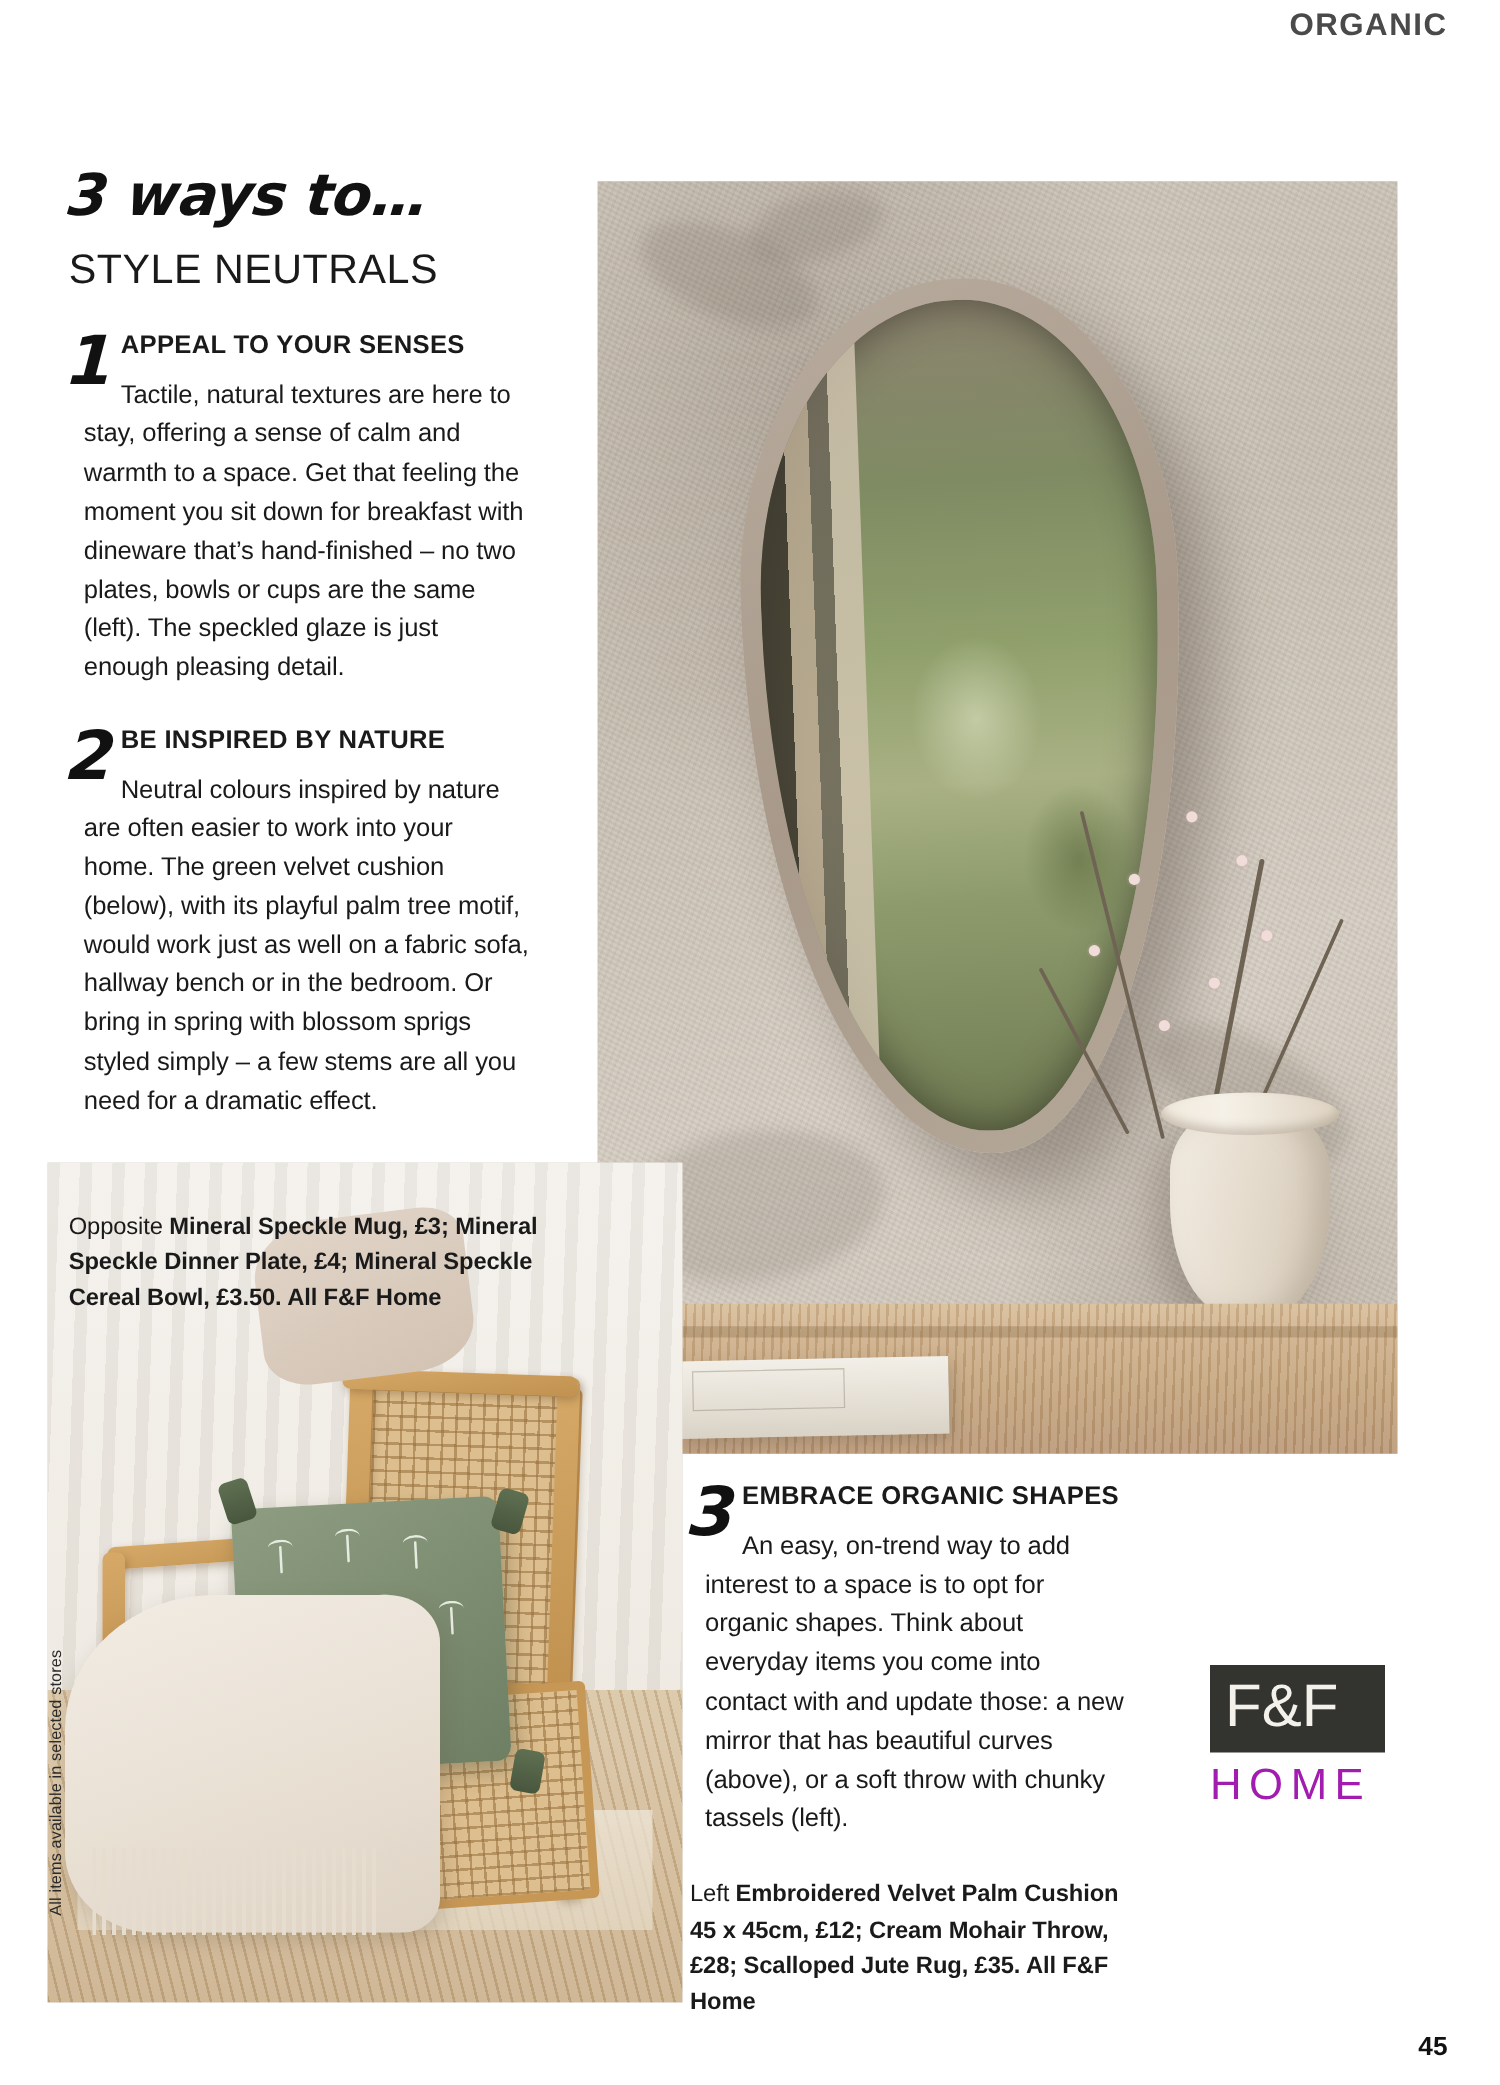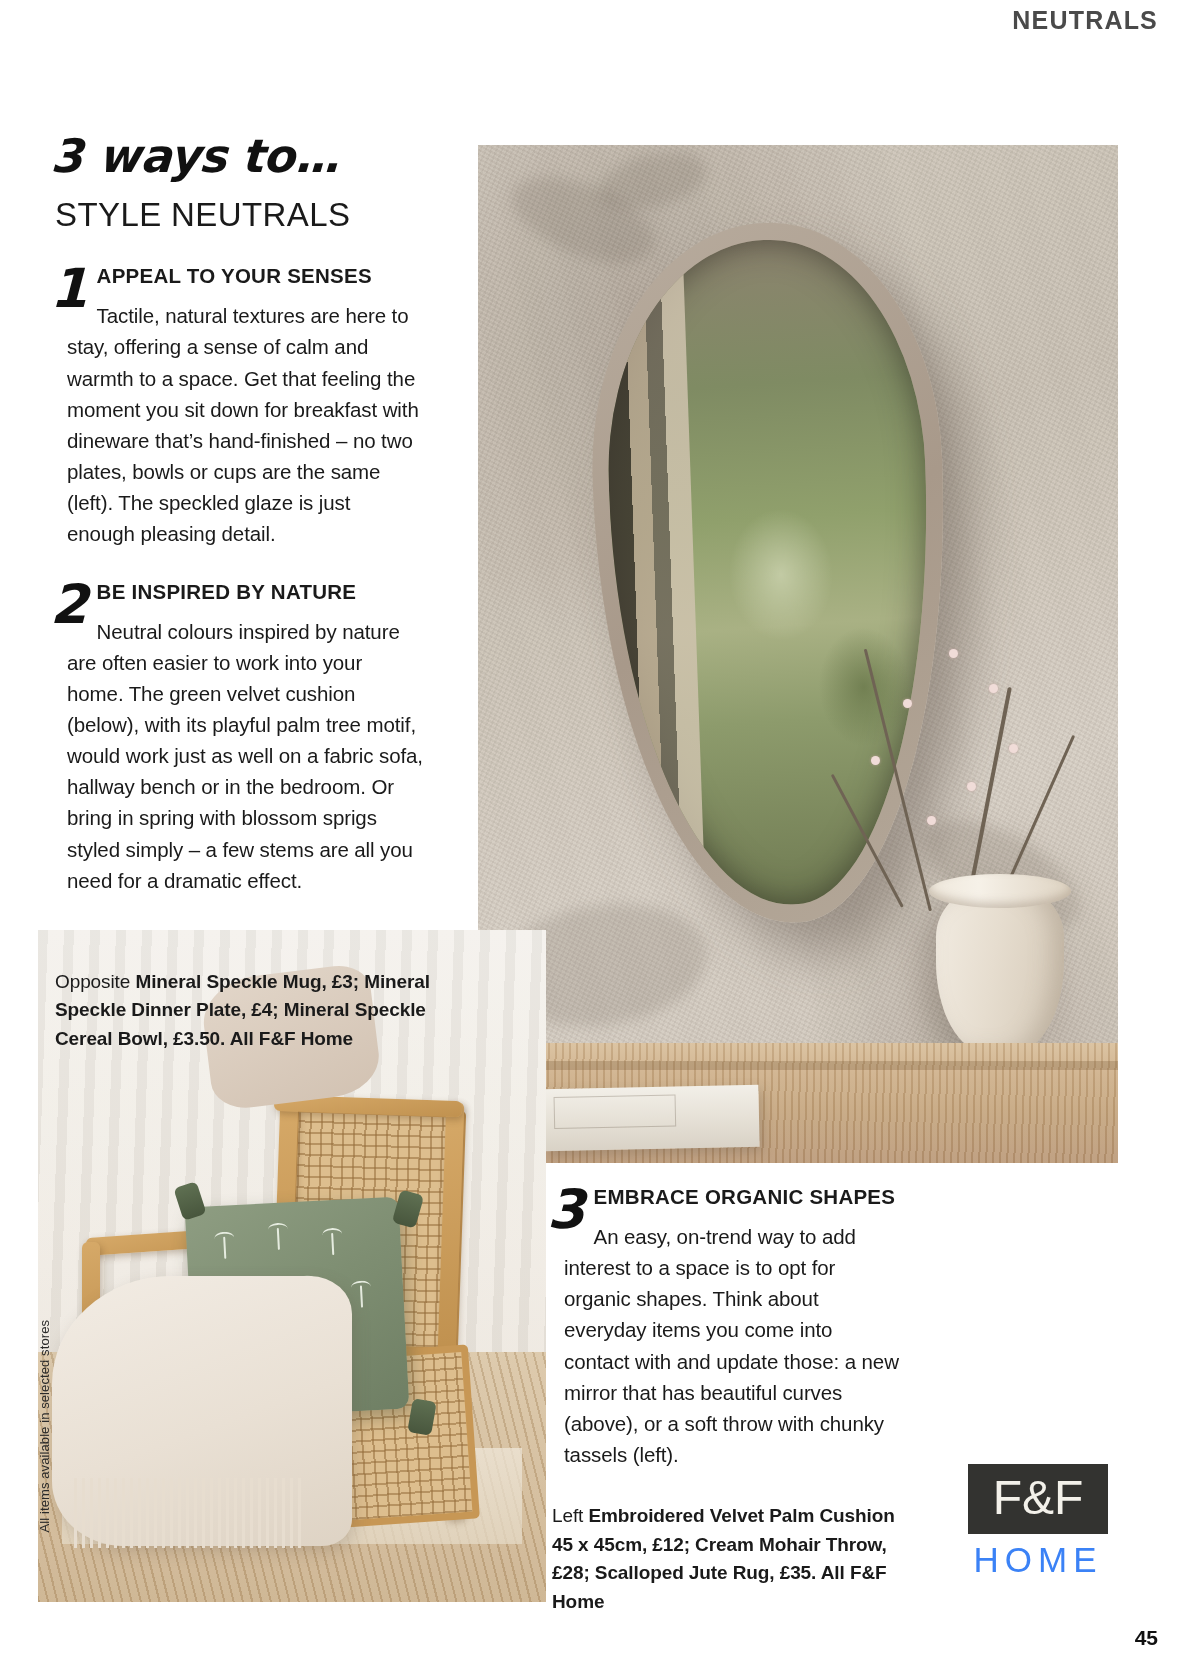--- a/index.html
+++ b/index.html
@@ -217,29 +217,29 @@
     position:absolute; left:168px; top:42px; width:170px; height:130px;
     background:linear-gradient(160deg,#e2d6c9,#d2c2b2);
     border-radius:34% 20% 30% 22%;
     transform:rotate(-7deg);
   }
 
   
   .right-col{ position:absolute; left:552px; top:1185px; width:360px; }
 
   
-  .logo{ position:absolute; left:968px; top:1464px; width:140px; text-align:center; }
+  .logo{ position:absolute; left:968px; top:1332px; width:140px; }
   .logo-box{
     background:#333330; color:#f3f1ea;
     font-size:48px; font-weight:400; letter-spacing:0px;
     padding:10px 12px 12px; line-height:1;
     font-family:"Liberation Sans", sans-serif;
   }
   .logo-word{
-    margin-top:8px; color:#3b82f6;
+    margin-top:8px; color:#a21caf;
     font-size:35px; letter-spacing:6px; line-height:1;
   }
 
   
   .sidenote{
     position:absolute; left:-106px; top:1375px; width:300px;
     transform:rotate(-90deg); transform-origin:center center;
     font-size:13px; letter-spacing:0.1px; color:#2a2a2a; text-align:left;
   }
 
@@ -247,21 +247,21 @@
   .folio{
     position:absolute; right:42px; bottom:18px;
     font-size:21px; font-weight:bold; color:#111;
   }
 </style>
 </head>
 <body>
 
 <div class="page">
 
-  <div class="running-head">NEUTRALS</div>
+  <div class="running-head">ORGANIC</div>
 
   <div class="photo" id="photo-mirror">
     <div class="wall"></div>
 
     <div class="leaf-shadow" style="left:30px;  top:40px;  width:150px; height:70px;  transform:rotate(22deg);"></div>
     <div class="leaf-shadow" style="left:120px; top:10px;  width:110px; height:52px;  transform:rotate(-14deg);"></div>
     <div class="leaf-shadow" style="left:440px; top:690px; width:170px; height:80px;  transform:rotate(30deg);"></div>
     <div class="leaf-shadow" style="left:20px;  top:760px; width:210px; height:120px; transform:rotate(-8deg);"></div>
 
     <div class="mirror">

